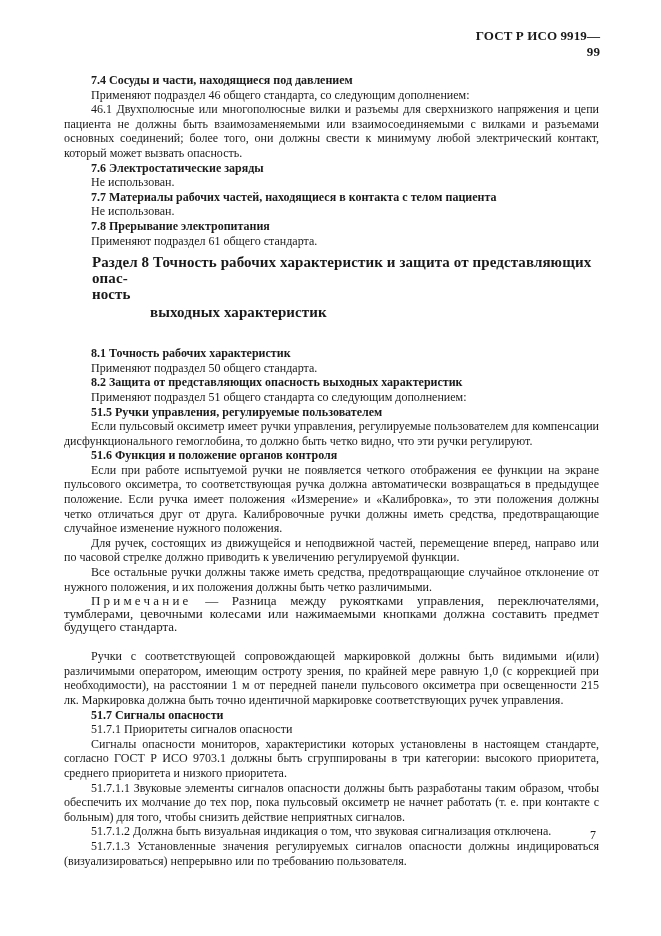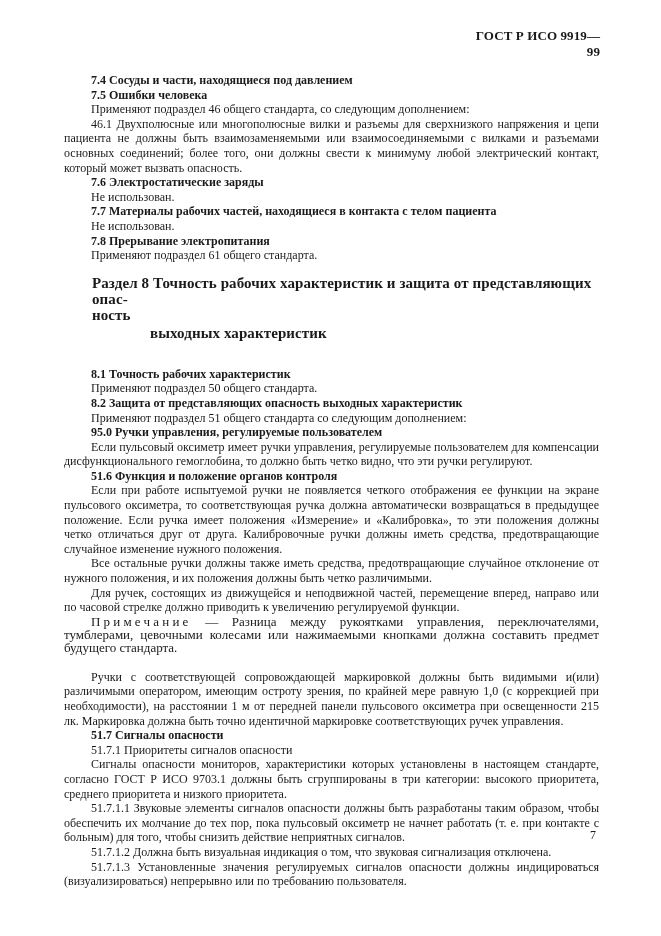--- a/index.html
+++ b/index.html
@@ -4,60 +4,59 @@
 <style>
   html, body { margin: 0; padding: 0; background: #ffffff; }
   body { width: 661px; height: 936px; position: relative; overflow: hidden;
          font-family: "Liberation Serif", "DejaVu Serif", serif; color: #1a1a1a; }
   .header { position: absolute; top: 28px; left: 470px; width: 130px; text-align: right;
             font-weight: bold; font-size: 13px; letter-spacing: 0.1px; }
   .page { position: absolute; top: 73px; left: 64px; width: 535px; font-size: 12px; line-height: 14.6px; }
   .h { font-weight: bold; padding-left: 27px; }
   .p { padding-left: 27px; }
   .para { text-indent: 27px; text-align: justify; }
-  .section { font-weight: bold; font-size: 15px; line-height: 16px; margin-top: 12px; margin-bottom: 26px; padding-left: 28px; letter-spacing: 0.1px; }
+  .section { font-weight: bold; font-size: 15px; line-height: 16px; margin-top: 6px; margin-bottom: 26px; padding-left: 28px; letter-spacing: 0.1px; }
   .section .l2 { display:block; padding-left: 58px; margin-top: 2px; }
   .note { text-indent: 27px; text-align: justify; font-size: 13px; line-height: 13px; }
   .note .spaced { letter-spacing: 3.2px; }
   .gap { height: 16px; }
   .pageno { position: absolute; top: 828px; left: 590px; font-size: 12px; }
 </style>
 </head>
 <body>
 
 <div class="header">ГОСТ Р ИСО 9919—99</div>
 
 <div class="page">
   <div class="h">7.4  Сосуды и части, находящиеся под давлением</div>
-  <div class="h">7.5  Ошибки человека</div>
   <div class="p">Применяют подраздел 46 общего стандарта, со следующим дополнением:</div>
   <div class="para">46.1 Двухполюсные или многополюсные вилки и разъемы для сверхнизкого напряжения и цепи пациента не должны быть взаимозаменяемыми или взаимосоединяемыми с вилками и разъемами основных соединений; более того, они должны свести к минимуму любой электрический контакт, который может вызвать опасность.</div>
   <div class="h">7.6  Электростатические заряды</div>
   <div class="p">Не использован.</div>
   <div class="h">7.7  Материалы рабочих частей, находящиеся в контакта с телом пациента</div>
   <div class="p">Не использован.</div>
   <div class="h">7.8  Прерывание электропитания</div>
   <div class="p">Применяют подраздел 61 общего стандарта.</div>
 
   <div class="section">
     <span>Раздел 8  Точность рабочих характеристик и защита от представляющих опас-</span><br>
     <span>ность</span>
     <span class="l2">выходных характеристик</span>
   </div>
 
   <div class="h">8.1  Точность рабочих характеристик</div>
   <div class="p">Применяют подраздел 50 общего стандарта.</div>
   <div class="h">8.2  Защита от представляющих опасность выходных характеристик</div>
   <div class="p">Применяют подраздел 51 общего стандарта со следующим дополнением:</div>
-  <div class="h">95.0  Ручки управления, регулируемые пользователем</div>
+  <div class="h">51.5  Ручки управления, регулируемые пользователем</div>
   <div class="para">Если пульсовый оксиметр имеет ручки управления, регулируемые пользователем для компенсации дисфункционального гемоглобина, то должно быть четко видно, что эти ручки регулируют.</div>
   <div class="h">51.6  Функция и положение органов контроля</div>
   <div class="para">Если при работе испытуемой ручки не появляется четкого отображения ее функции на экране пульсового оксиметра, то соответствующая ручка должна автоматически возвращаться в предыдущее положение. Если ручка имеет положения «Измерение» и «Калибровка», то эти положения должны четко отличаться друг от друга. Калибровочные ручки должны иметь средства, предотвращающие случайное изменение нужного положения.</div>
+  <div class="para">Для ручек, состоящих из движущейся и неподвижной частей, перемещение вперед, направо или по часовой стрелке должно приводить к увеличению регулируемой функции.</div>
   <div class="para">Все остальные ручки должны также иметь средства, предотвращающие случайное отклонение от нужного положения, и их положения должны быть четко различимыми.</div>
-  <div class="para">Для ручек, состоящих из движущейся и неподвижной частей, перемещение вперед, направо или по часовой стрелке должно приводить к увеличению регулируемой функции.</div>
 
   <div class="note"><span class="spaced">Примечание</span><span> — Разница между рукоятками управления, переключателями, тумблерами, цевочными колесами или нажимаемыми кнопками должна составить предмет будущего стандарта.</span></div>
 
   <div class="gap"></div>
 
   <div class="para">Ручки с соответствующей сопровождающей маркировкой должны быть видимыми и(или) различимыми оператором, имеющим остроту зрения, по крайней мере равную 1,0 (с коррекцией при необходимости), на расстоянии 1 м от передней панели пульсового оксиметра при освещенности 215 лк. Маркировка должна быть точно идентичной маркировке соответствующих ручек управления.</div>
   <div class="h">51.7  Сигналы опасности</div>
   <div class="p">51.7.1  Приоритеты сигналов опасности</div>
   <div class="para">Сигналы опасности мониторов, характеристики которых установлены в настоящем стандарте, согласно ГОСТ Р ИСО 9703.1 должны быть сгруппированы в три категории: высокого приоритета, среднего приоритета и низкого приоритета.</div>
   <div class="para">51.7.1.1  Звуковые элементы сигналов опасности должны быть разработаны таким образом, чтобы обеспечить их молчание до тех пор, пока пульсовый оксиметр не начнет работать (т. е. при контакте с больным) для того, чтобы снизить действие неприятных сигналов.</div>

